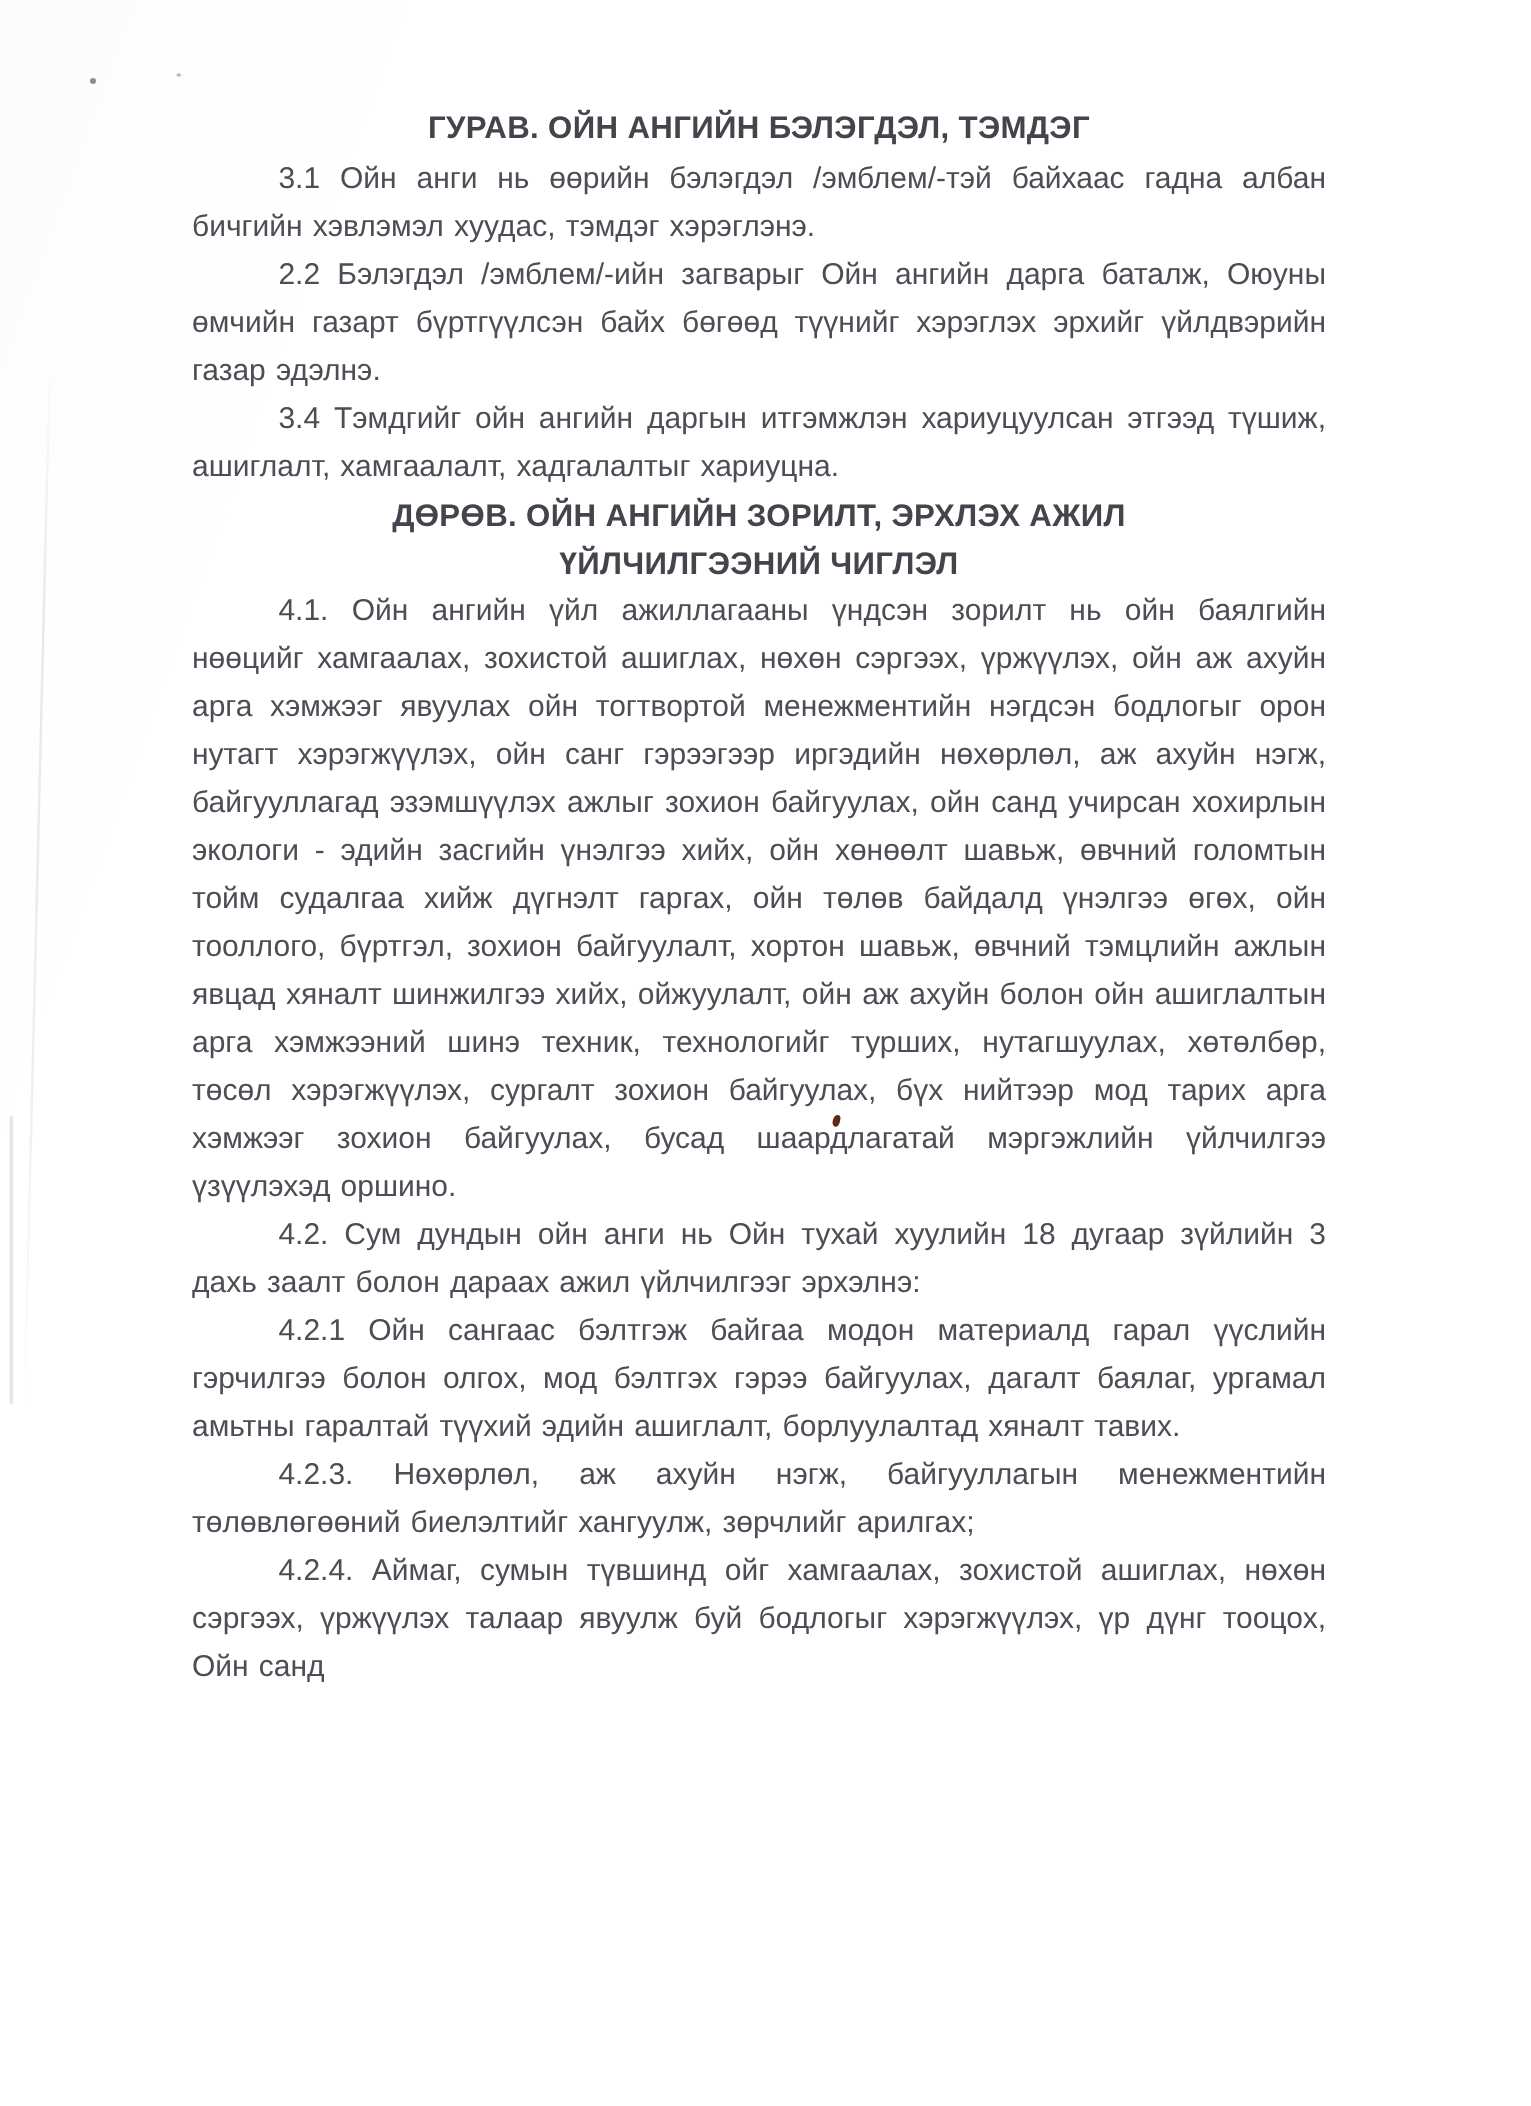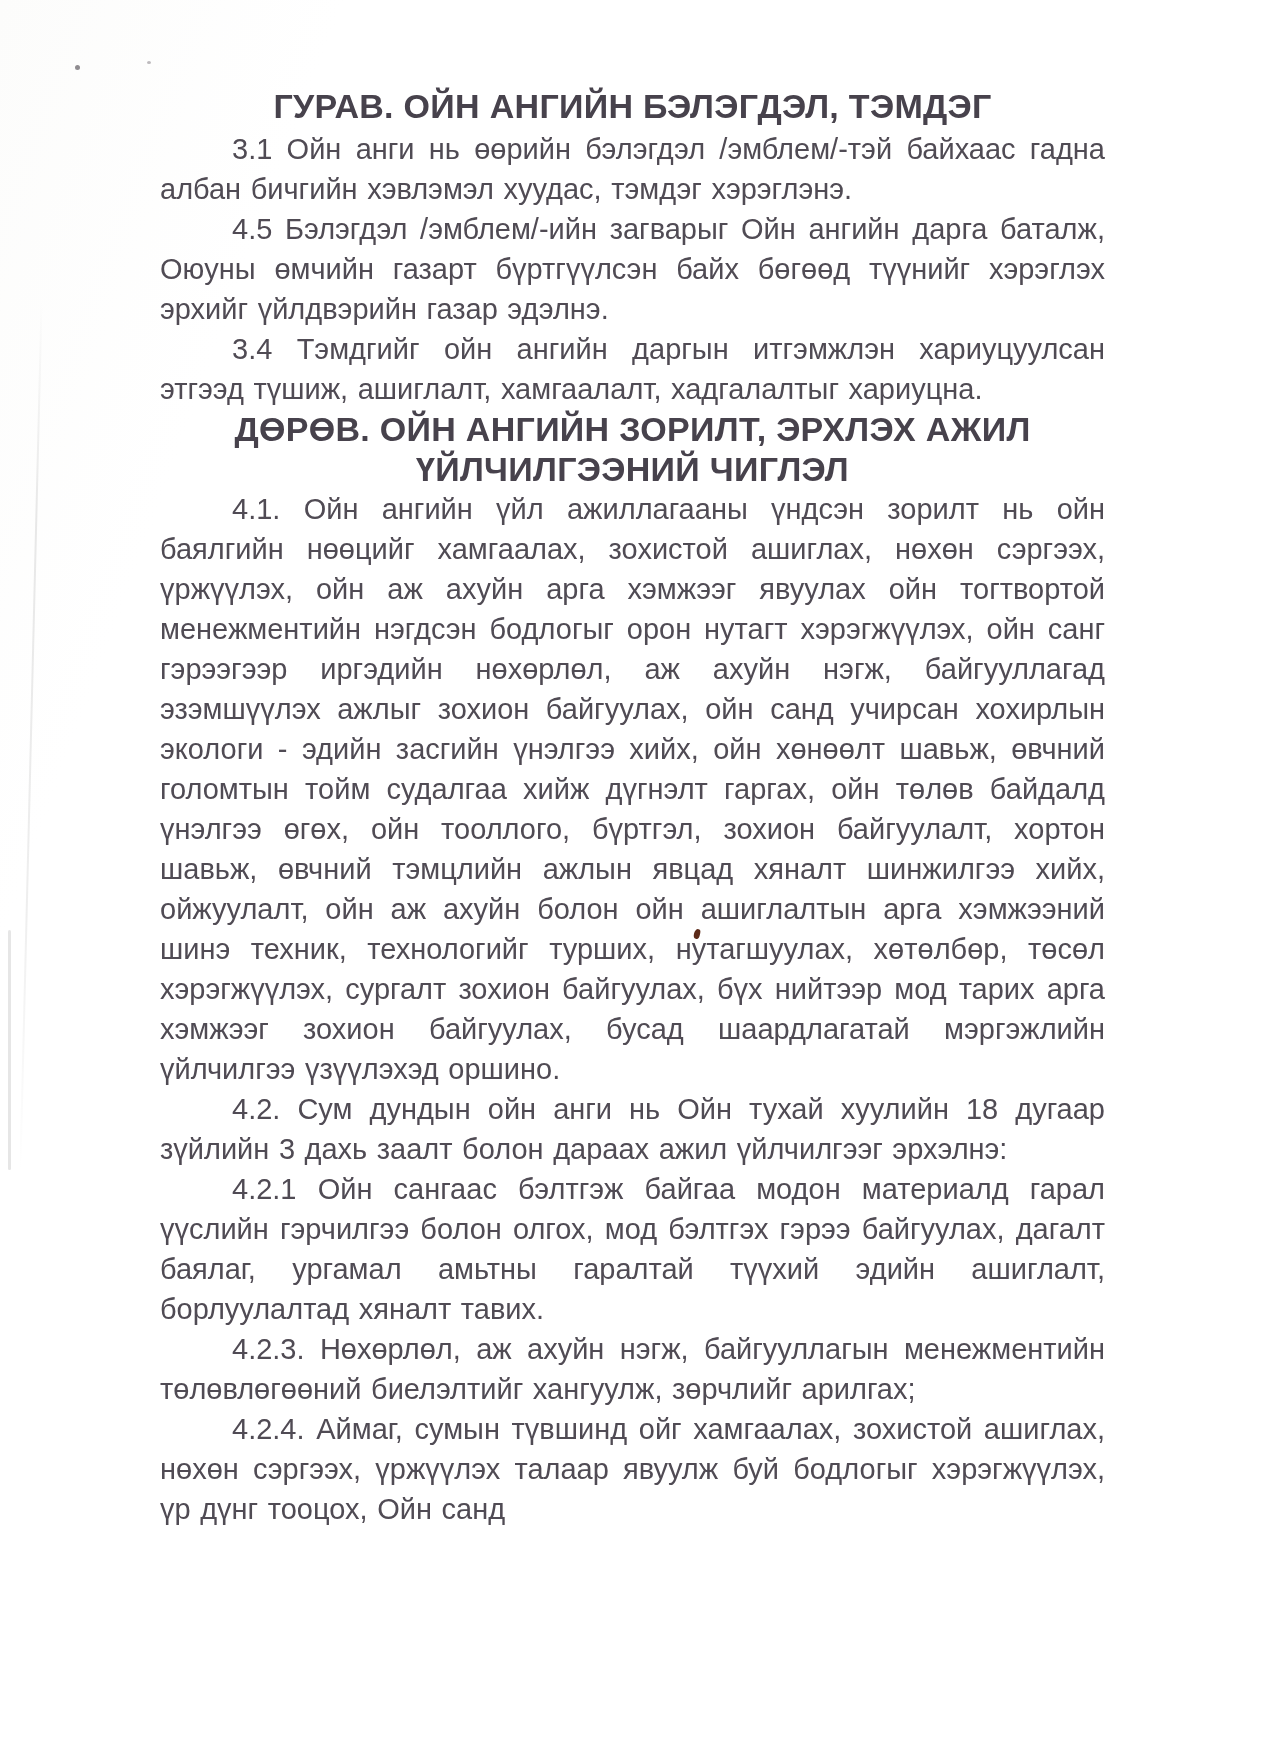--- a/index.html
+++ b/index.html
@@ -16,34 +16,34 @@
     font-family: "Liberation Sans", "DejaVu Sans", sans-serif;
     color: #4e4a52;
   }
   .content {
     position: absolute;
     left: 160px;
     top: 86px;
     width: 945px;
   }
   .doc-heading {
-    font-size: 34px;
+    font-size: 26px;
     font-weight: 700;
     line-height: 40px;
     margin: 0;
     text-align: center;
     color: #47424c;
     letter-spacing: 0.3px;
   }
   .doc-heading.first {
     margin-bottom: 3px;
   }
   p.clause {
     margin: 0;
-    font-size: 29px;
+    font-size: 25px;
     line-height: 40px;
     text-align: justify;
     text-indent: 72px;
     word-spacing: 1.5px;
     color: #504b54;
   }
   
   .speck {
     position: absolute;
     border-radius: 50%;
@@ -88,21 +88,21 @@
   <div class="speck speck-2"></div>
   <div class="crease"></div>
   <div class="edge-strip"></div>
   <div class="ink-mark"></div>
 
   <div class="content">
 
     <h1 class="doc-heading first">ГУРАВ. ОЙН АНГИЙН БЭЛЭГДЭЛ, ТЭМДЭГ</h1>
 
     <p class="clause">3.1 Ойн анги нь өөрийн бэлэгдэл /эмблем/-тэй байхаас гадна албан бичгийн хэвлэмэл хуудас, тэмдэг хэрэглэнэ.</p>
-    <p class="clause">4.5 Бэлэгдэл /эмблем/-ийн загварыг Ойн ангийн дарга баталж, Оюуны өмчийн газарт бүртгүүлсэн байх бөгөөд түүнийг хэрэглэх эрхийг үйлдвэрийн газар эдэлнэ.</p>
+    <p class="clause">2.2 Бэлэгдэл /эмблем/-ийн загварыг Ойн ангийн дарга баталж, Оюуны өмчийн газарт бүртгүүлсэн байх бөгөөд түүнийг хэрэглэх эрхийг үйлдвэрийн газар эдэлнэ.</p>
     <p class="clause">3.4 Тэмдгийг ойн ангийн даргын итгэмжлэн хариуцуулсан этгээд түшиж, ашиглалт, хамгаалалт, хадгалалтыг хариуцна.</p>
 
     <h1 class="doc-heading">ДӨРӨВ. ОЙН АНГИЙН ЗОРИЛТ, ЭРХЛЭХ АЖИЛ</h1>
     <h1 class="doc-heading">ҮЙЛЧИЛГЭЭНИЙ ЧИГЛЭЛ</h1>
 
     <p class="clause">4.1. Ойн ангийн үйл ажиллагааны үндсэн зорилт нь ойн баялгийн нөөцийг хамгаалах, зохистой ашиглах, нөхөн сэргээх, үржүүлэх, ойн аж ахуйн арга хэмжээг явуулах ойн тогтвортой менежментийн нэгдсэн бодлогыг орон нутагт хэрэгжүүлэх, ойн санг гэрээгээр иргэдийн нөхөрлөл, аж ахуйн нэгж, байгууллагад эзэмшүүлэх ажлыг зохион байгуулах, ойн санд учирсан хохирлын экологи - эдийн засгийн үнэлгээ хийх, ойн хөнөөлт шавьж, өвчний голомтын тойм судалгаа хийж дүгнэлт гаргах, ойн төлөв байдалд үнэлгээ өгөх, ойн тооллого, бүртгэл, зохион байгуулалт, хортон шавьж, өвчний тэмцлийн ажлын явцад хяналт шинжилгээ хийх, ойжуулалт,  ойн аж ахуйн болон ойн ашиглалтын арга хэмжээний шинэ техник, технологийг турших, нутагшуулах, хөтөлбөр, төсөл хэрэгжүүлэх, сургалт зохион байгуулах, бүх нийтээр мод тарих арга хэмжээг зохион байгуулах, бусад шаардлагатай мэргэжлийн үйлчилгээ үзүүлэхэд оршино.</p>
     <p class="clause">4.2.  Сум дундын ойн анги нь Ойн тухай хуулийн 18 дугаар зүйлийн 3 дахь заалт болон дараах ажил үйлчилгээг эрхэлнэ:</p>
     <p class="clause">4.2.1 Ойн сангаас бэлтгэж байгаа модон материалд гарал үүслийн гэрчилгээ болон олгох, мод бэлтгэх гэрээ байгуулах,  дагалт баялаг, ургамал амьтны гаралтай түүхий эдийн ашиглалт, борлуулалтад хяналт тавих.</p>
     <p class="clause">4.2.3. Нөхөрлөл, аж ахуйн нэгж, байгууллагын менежментийн төлөвлөгөөний биелэлтийг хангуулж, зөрчлийг арилгах;</p>
     <p class="clause">4.2.4. Аймаг, сумын түвшинд ойг хамгаалах, зохистой ашиглах, нөхөн сэргээх, үржүүлэх талаар явуулж буй бодлогыг хэрэгжүүлэх, үр дүнг тооцох, Ойн санд</p>

